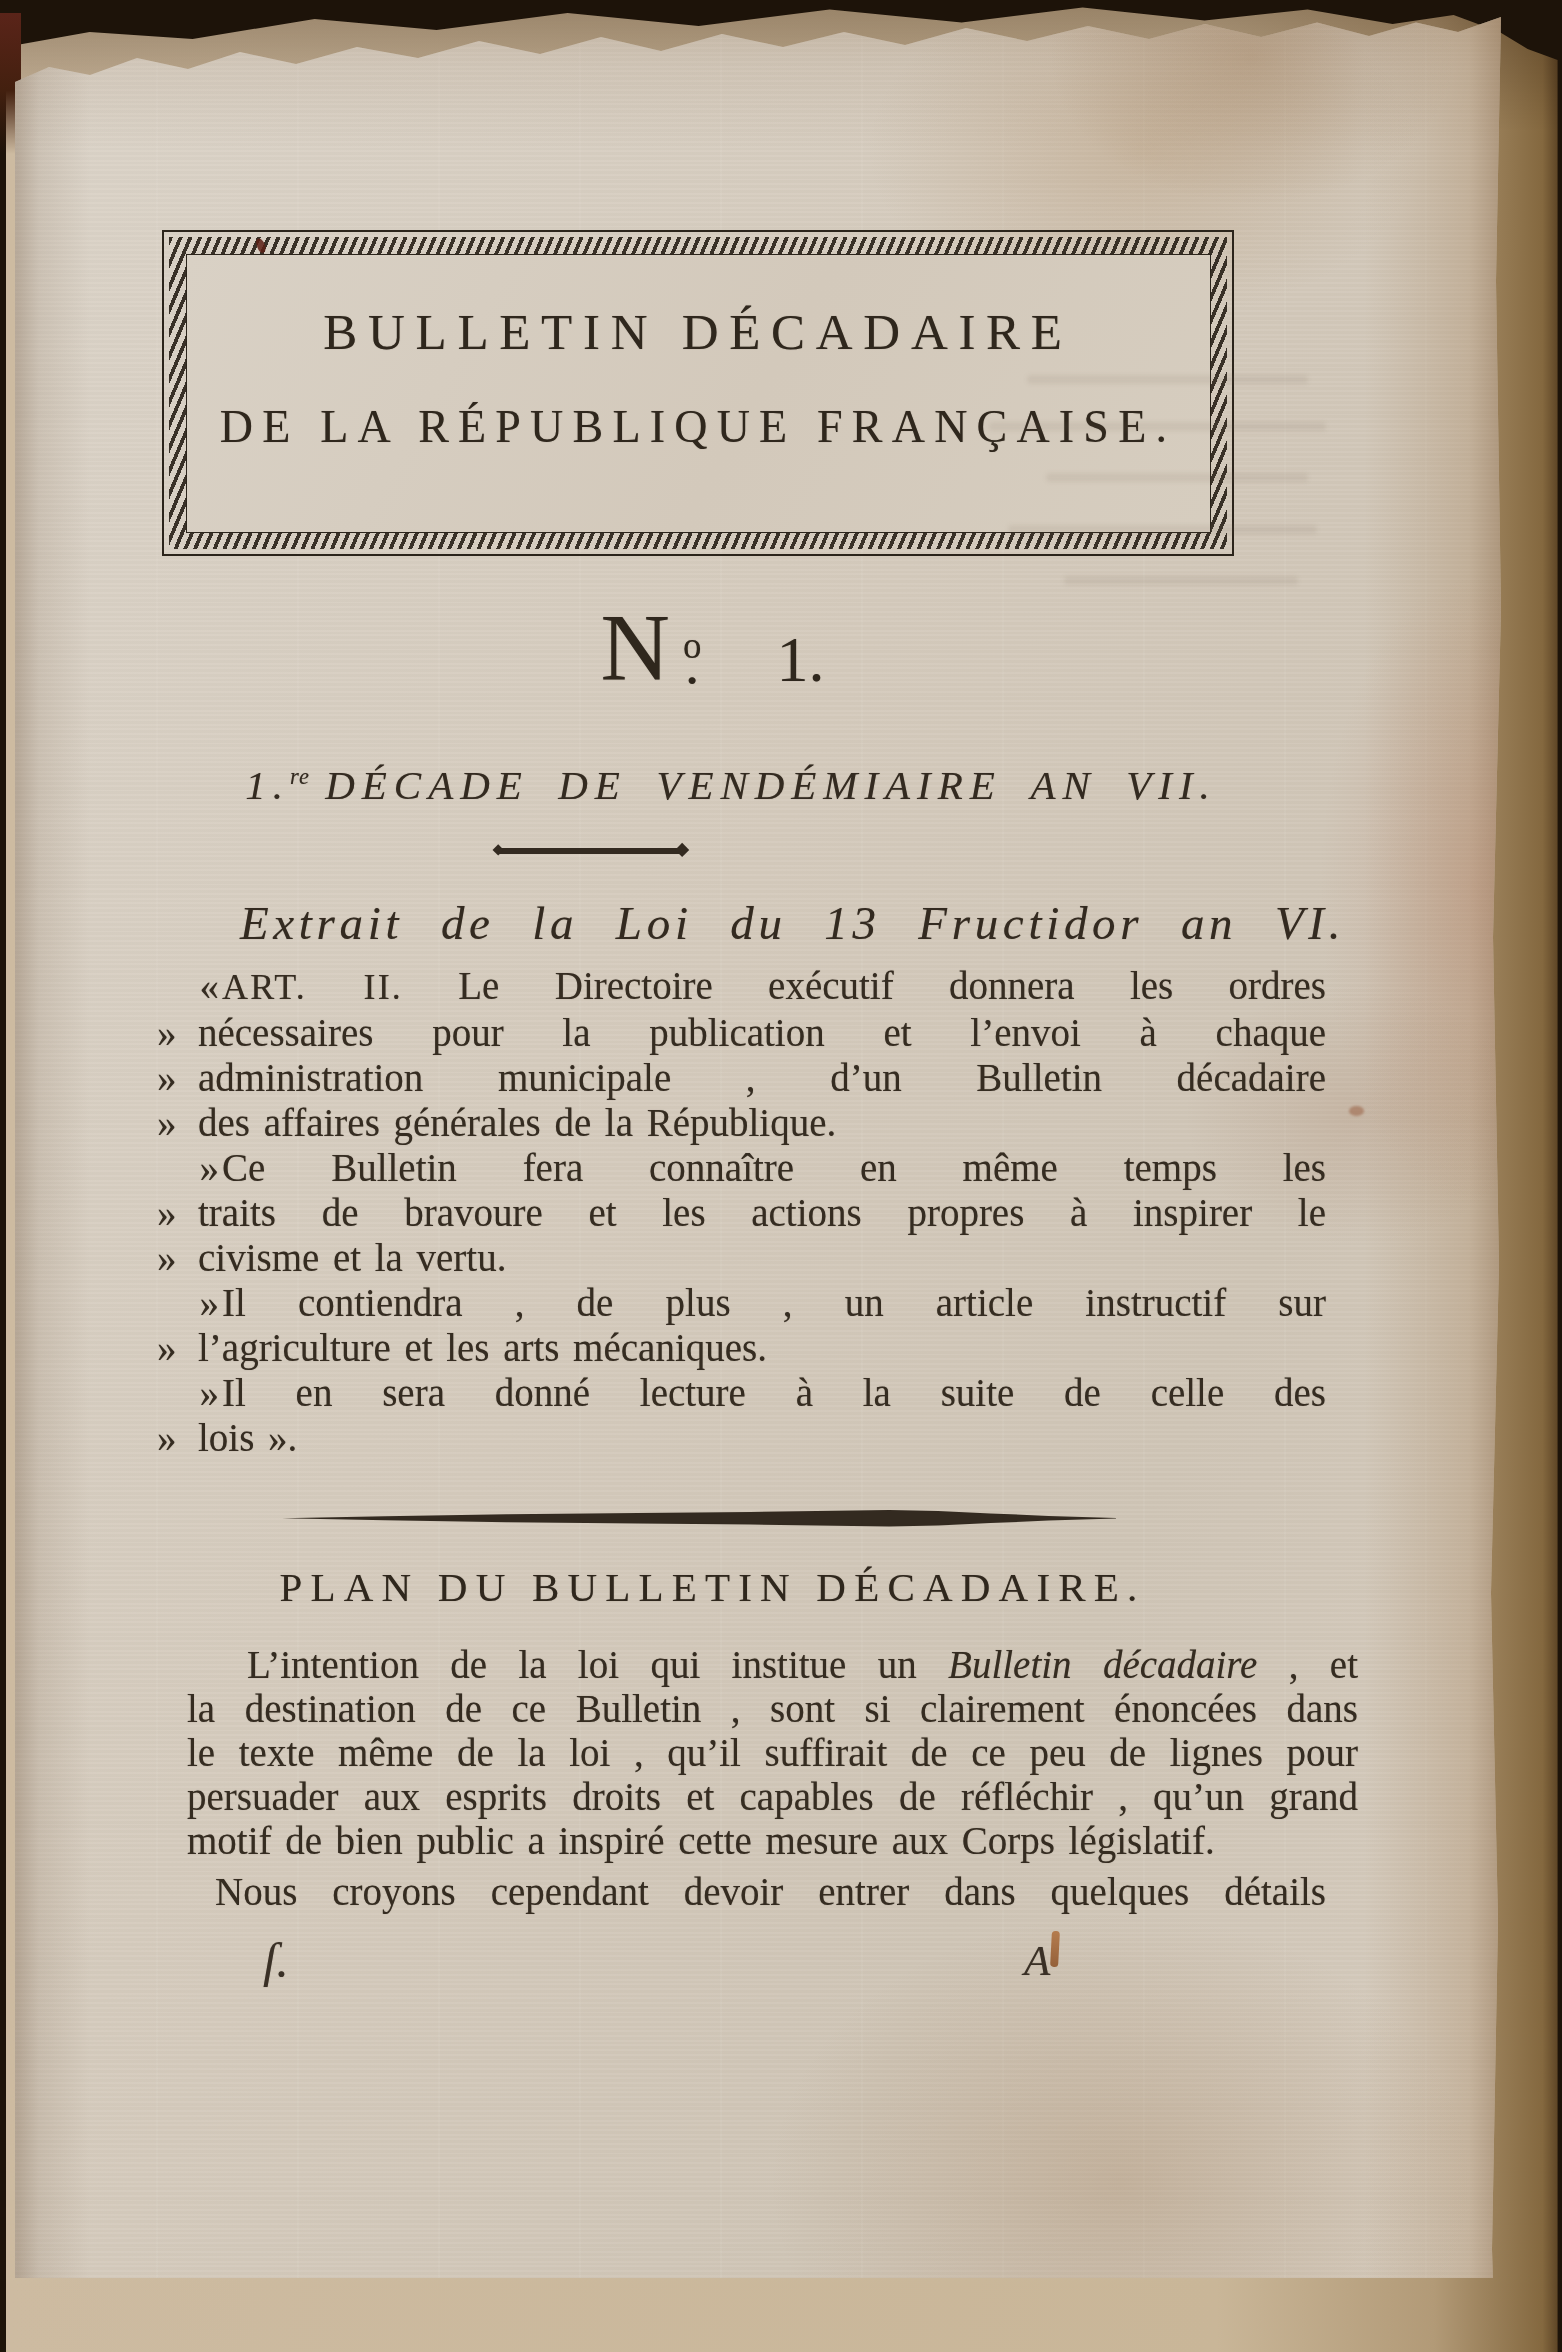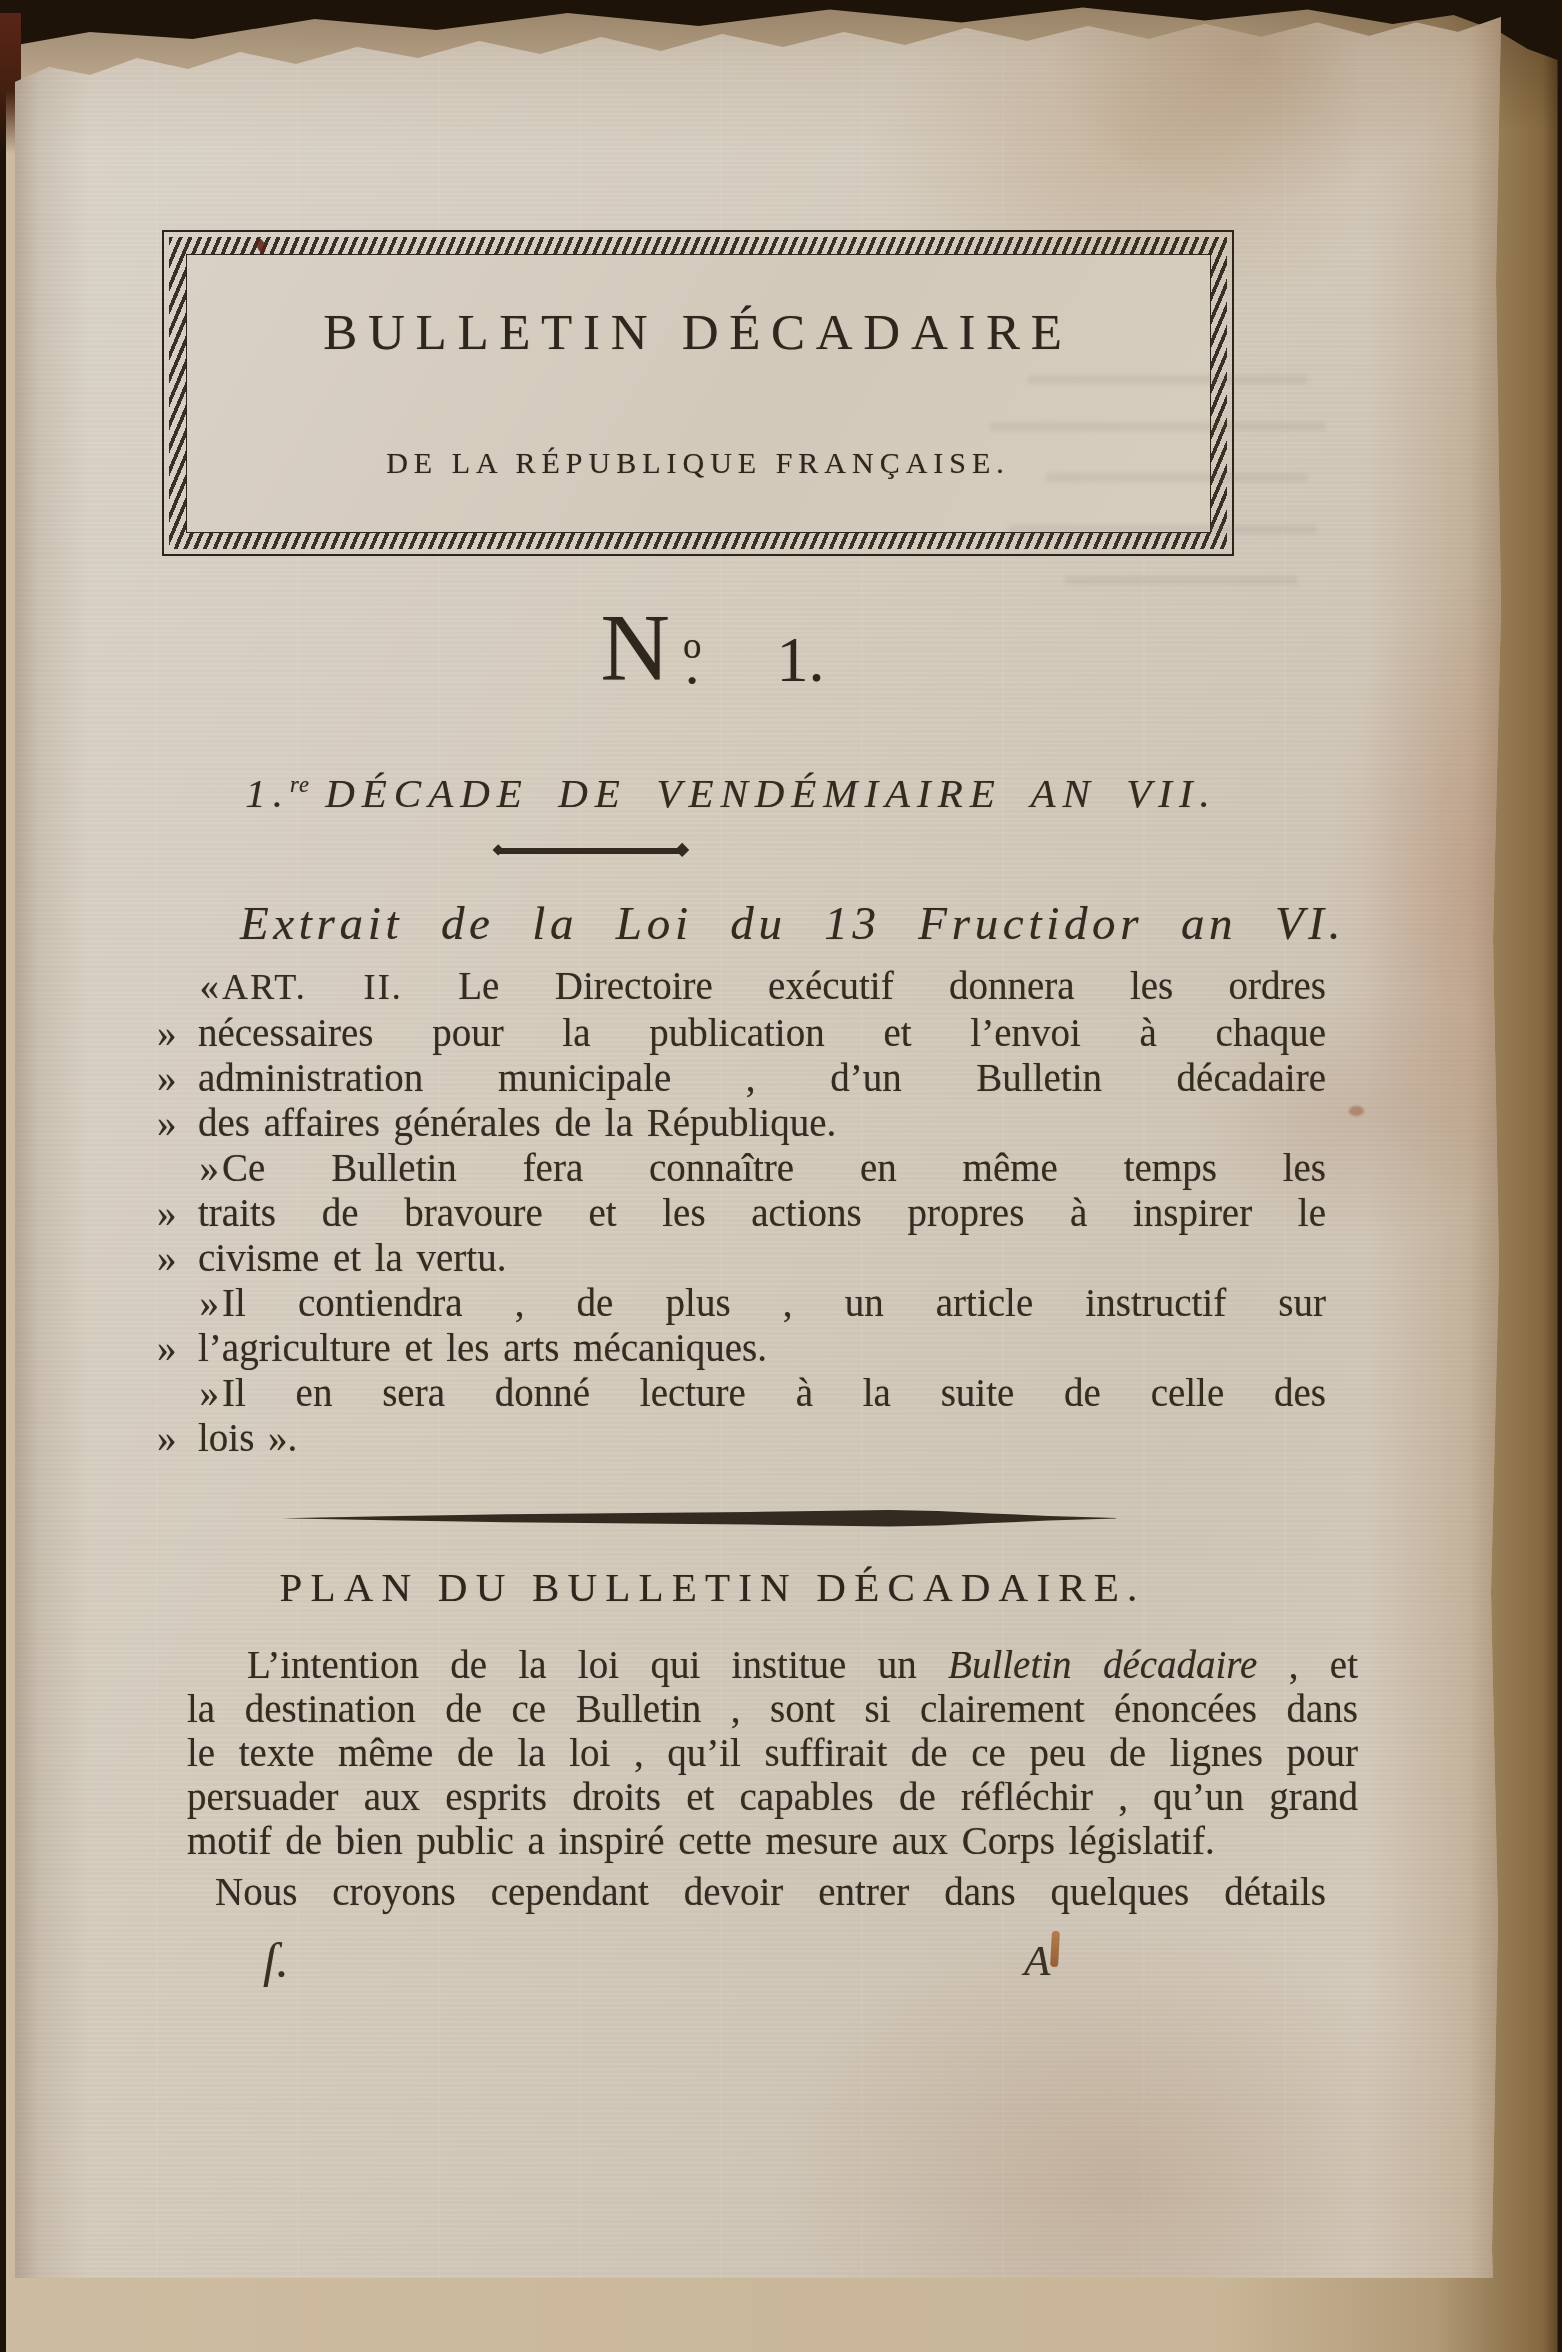--- a/index.html
+++ b/index.html
@@ -43,35 +43,35 @@
   
   .masthead-frame{position:absolute;left:147px;top:230px;width:1072px;height:326px;
     border:2.8px solid #2b241b;box-sizing:border-box;}
   .frame-band{position:absolute;inset:4.7px;
     background:repeating-linear-gradient(113deg, rgba(43,35,26,.92) 0 3.7px, rgba(216,207,194,.18) 3.7px 9px);}
   .frame-mask{position:absolute;inset:21.5px;border:1.9px solid #2b241b;
     background:linear-gradient(120deg,#d9d1c5,#d3c9bb 55%,#d6cdbf);}
   .frame-content{position:absolute;inset:23.4px;display:flex;flex-direction:column;align-items:center;
     padding-top:52px;box-sizing:border-box;}
   .masthead-title{font-size:51px;letter-spacing:.21em;line-height:1;white-space:nowrap;color:#2f271d;}
-  .masthead-subtitle{margin-top:90px;font-size:30px;letter-spacing:.2em;line-height:1;white-space:nowrap;color:#2f271d;}
+  .masthead-subtitle{margin-top:46px;font-size:46px;letter-spacing:.2em;line-height:1;white-space:nowrap;color:#2f271d;}
 
   
   .column{position:absolute;left:140px;top:0;width:1171px;height:2353px;}
 
   .issue-number{position:absolute;left:50%;top:612px;transform:translateX(-50%) translateX(-28px);
     display:flex;align-items:flex-end;color:#2f271d;}
   .big-n{font-size:96px;line-height:.76;}
   .no-stack{display:flex;flex-direction:column;align-items:center;margin:0 0 5.6px 13px;}
   .no-o{font-size:37px;line-height:.75;}
   .no-dot{font-size:43px;line-height:.45;font-weight:bold;}
   .num-one{font-size:64px;line-height:.78;margin-left:75px;}
 
   .decade-heading{position:absolute;left:50%;top:761px;transform:translateX(-50%) translateX(-9.4px);
-    font-style:italic;font-size:41px;letter-spacing:.17em;word-spacing:.3em;white-space:nowrap;color:#332a20;margin-top:8px;}
+    font-style:italic;font-size:41px;letter-spacing:.17em;word-spacing:.3em;white-space:nowrap;color:#332a20;}
   .decade-heading sup{font-size:22.5px;letter-spacing:.05em;margin-right:15px;}
 
   .section-rule{position:absolute;left:342px;top:848px;width:187px;height:5.6px;background:#332a20;}
   .section-rule::before{content:"";position:absolute;left:-2.8px;top:-1.9px;width:8.4px;height:8.4px;background:#332a20;transform:rotate(45deg);}
   .section-rule::after{content:"";position:absolute;right:-3.7px;top:-2.8px;width:10.3px;height:10.3px;background:#332a20;transform:rotate(45deg);}
 
   .law-citation-heading{position:absolute;left:50%;top:896px;transform:translateX(-50%) translateX(52px);
     font-style:italic;font-size:47px;letter-spacing:.1em;word-spacing:.45em;white-space:nowrap;color:#332a20;text-align:center;}
 
   

